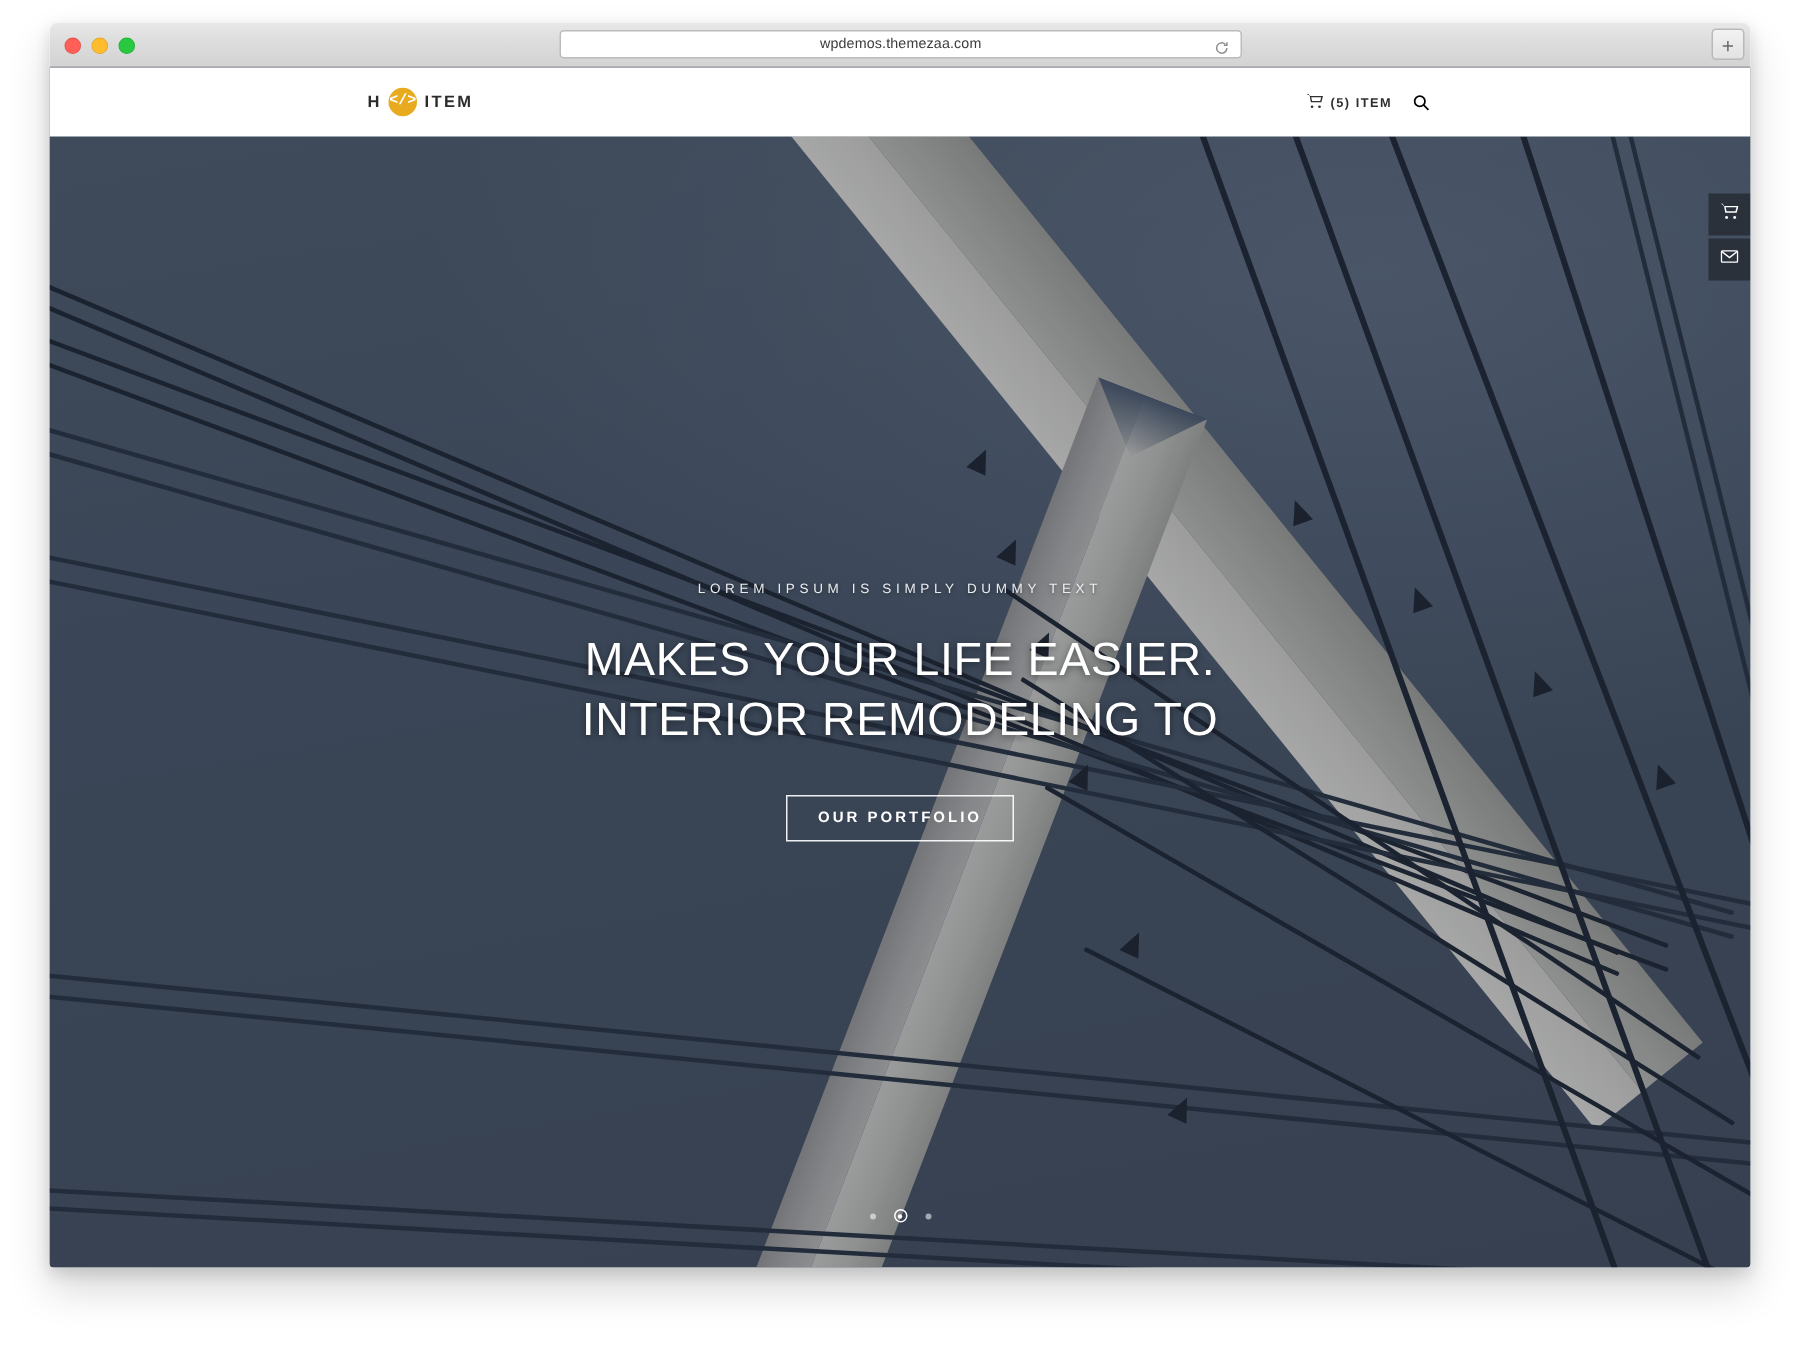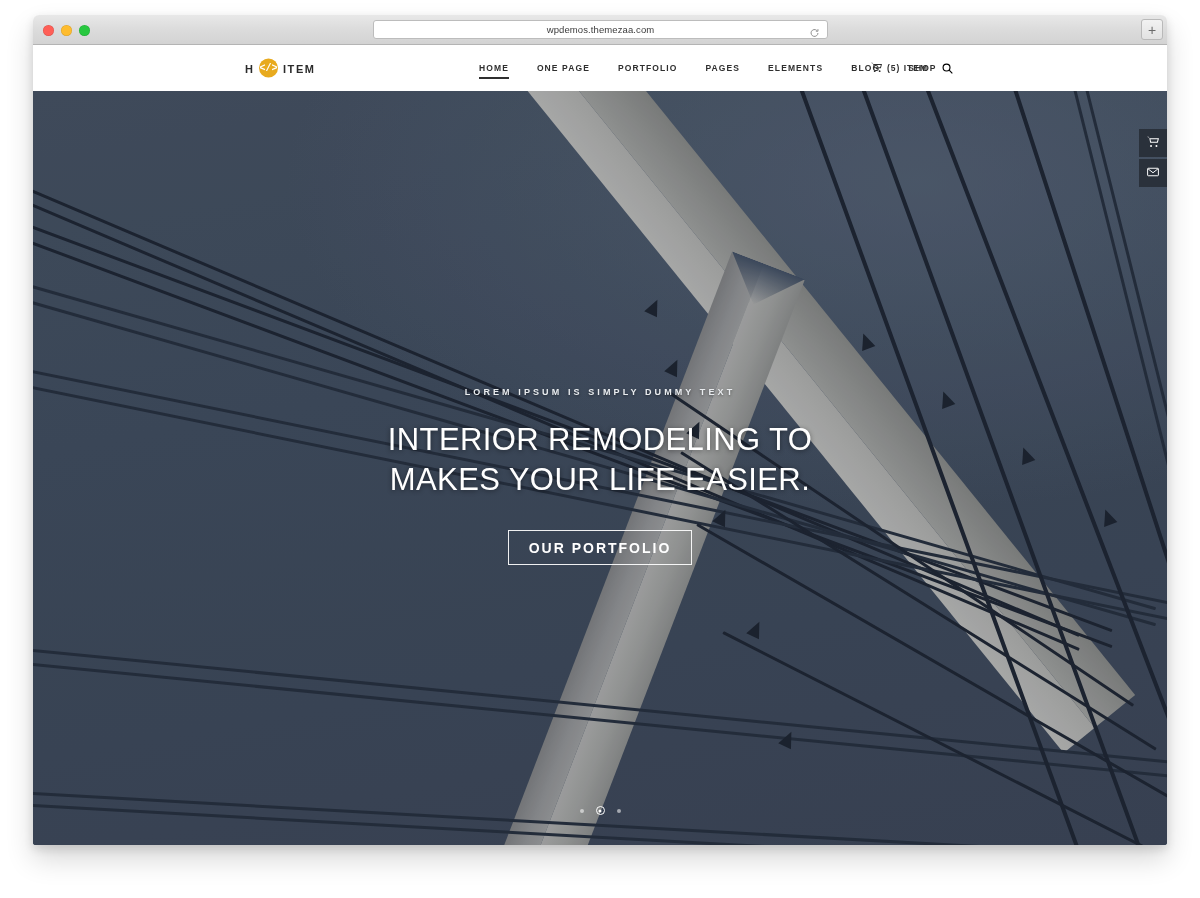--- a/index.html
+++ b/index.html
@@ -308,39 +308,39 @@
     position: absolute;
     left: 0; right: 0;
     top: 296px;
     text-align: center;
     z-index: 12;
   }
   .hero-sub {
     font-size: 9px;
     letter-spacing: 3.1px;
     color: #e9ecef;
-    font-weight: bold;
+    font-weight: normal;
     margin-bottom: 23px;
     text-shadow: 0 1px 3px rgba(0,0,0,0.45);
   }
   .hero-title {
     font-size: 31px;
     line-height: 1.29;
     font-weight: normal;
     color: #ffffff;
     letter-spacing: 0.4px;
     text-shadow: 0 1px 5px rgba(0,0,0,0.45);
   }
   .hero-btn {
     display: inline-block;
     margin-top: 30px;
     padding: 10px 20px 9px;
     border: 1px solid rgba(255,255,255,0.92);
     color: #ffffff;
-    font-size: 14px;
+    font-size: 10px;
     font-weight: bold;
     letter-spacing: 2px;
     background: transparent;
     cursor: pointer;
     line-height: 1;
   }
 
   
   .slider-dots {
     position: absolute;
@@ -426,29 +426,20 @@
     <div class="viewport">
 
       <div class="site-nav">
 
         <div class="logo">
           <span class="logo-letter">H</span>
           <span class="logo-badge">&lt;/&gt;</span>
           <span class="logo-word">ITEM</span>
         </div>
 
-        <div class="nav-menu">
-          <div class="nav-item active">HOME</div>
-          <div class="nav-item">ONE PAGE</div>
-          <div class="nav-item">PORTFOLIO</div>
-          <div class="nav-item">PAGES</div>
-          <div class="nav-item">ELEMENTS</div>
-          <div class="nav-item">BLOG</div>
-          <div class="nav-item">SHOP</div>
-        </div>
 
         <div class="nav-right">
           <div class="cart-link">
             <span>
               <svg viewBox="0 0 16 16" fill="currentColor">
                 <path d="M0 1h2.2l.5 2H16l-1.6 6H4.2L3 2.2 2 2zM4.6 4.2l.8 3.6h7.9l.95-3.6z"></path>
                 <circle cx="5.4" cy="13.3" r="1.3"></circle>
                   <circle cx="12.6" cy="13.3" r="1.3"></circle>
               </svg>
             </span>
@@ -515,22 +506,22 @@
           <div class="anchor" style="left:906px; top:300px; transform:rotate(160deg);"></div>
           <div class="anchor" style="left:986px; top:356px; transform:rotate(160deg);"></div>
           <div class="anchor" style="left:1068px; top:418px; transform:rotate(160deg);"></div>
         </div>
 
         <div class="hero-overlay"></div>
 
         <div class="hero-content">
           <div class="hero-sub">LOREM IPSUM IS SIMPLY DUMMY TEXT</div>
           <div class="hero-title">
+            <div>MAKES YOUR LIFE EASIER.</div>
             <div>INTERIOR REMODELING TO</div>
-            <div>MAKES YOUR LIFE EASIER.</div>
           </div>
           <div class="hero-btn">OUR PORTFOLIO</div>
         </div>
 
         <div class="slider-dots">
           <span class="dot"></span>
           <span class="dot active"></span>
           <span class="dot"></span>
         </div>
 

